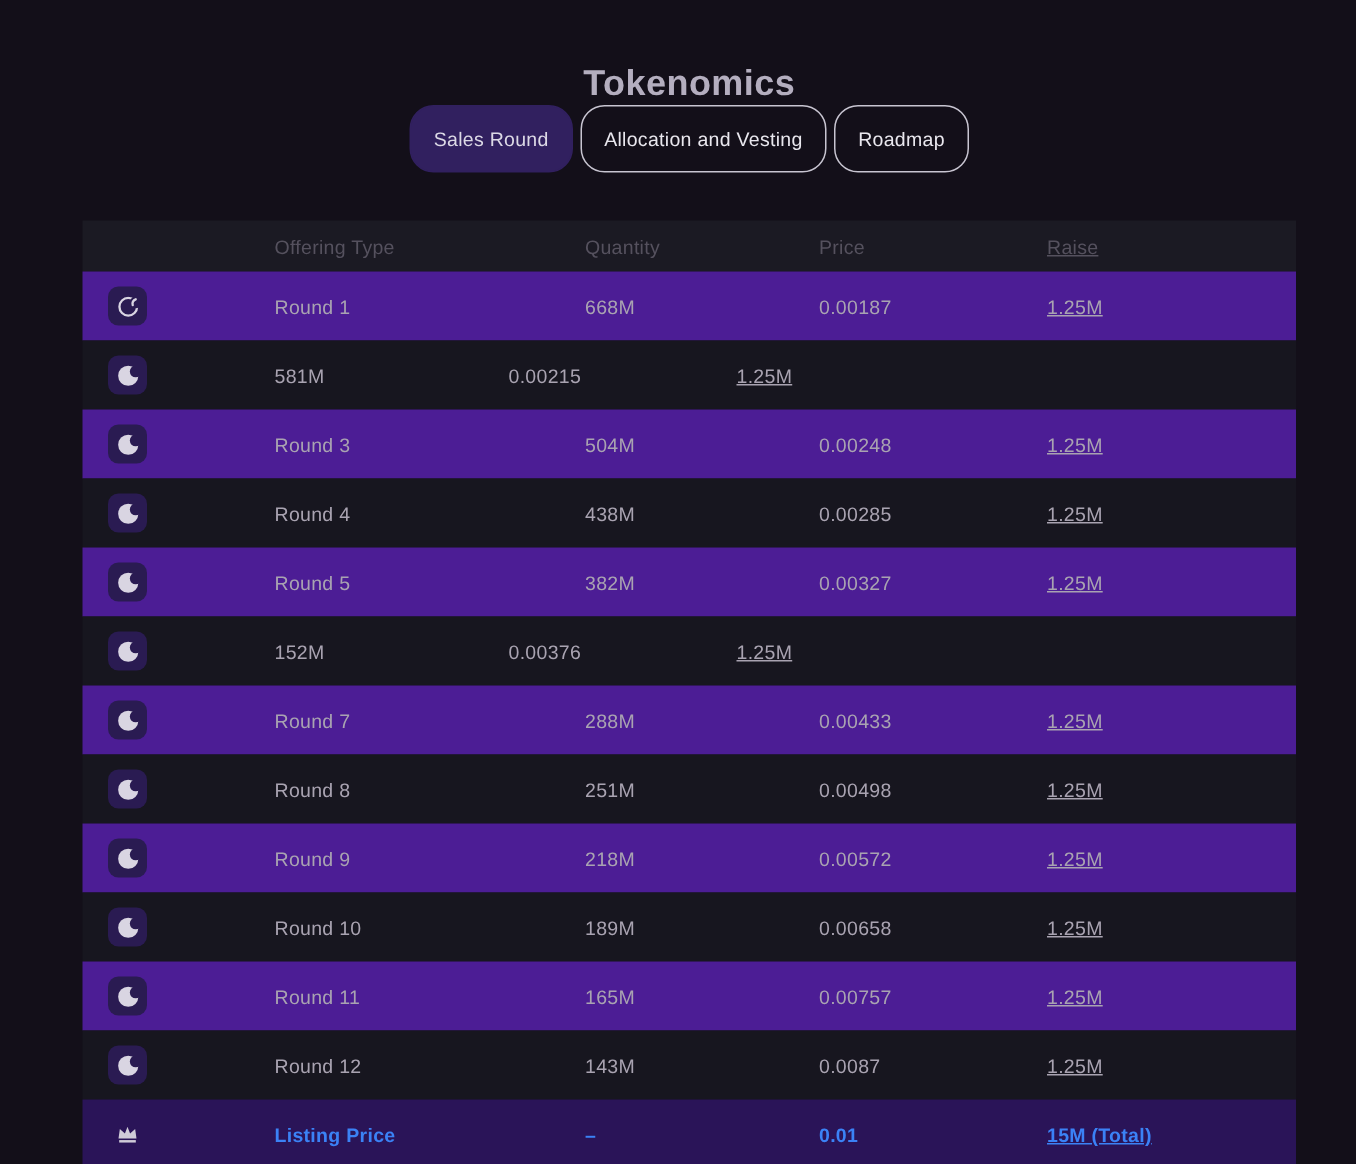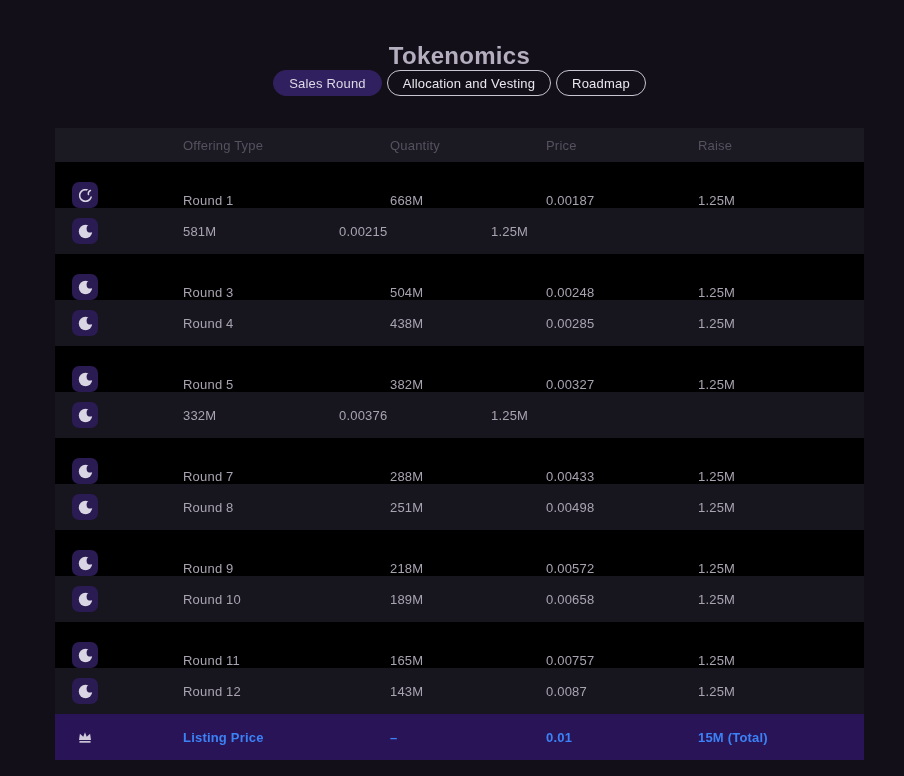--- a/index.html
+++ b/index.html
@@ -15,47 +15,47 @@
   .header-line {
     display:flex; align-items:center; justify-content:space-between;
     padding:42px 40px 0 55px;
     flex-direction:column;
   }
   .page-title {
     font-size:24px; font-weight:700; color:#b4aebf; letter-spacing:0.3px;
   }
   .tabs { display:flex; align-items:center; gap:5px; }
   .tab {
-    height:26px; display:inline-flex; align-items:center; justify-content:center;
+    height:45px; display:inline-flex; align-items:center; justify-content:center;
     padding:12px 15px; border-radius:16px; font-size:13px; letter-spacing:0.2px;
     color:#e9e7ee; background:transparent; border:1px solid #c8c5d1;
     cursor:pointer; white-space:nowrap;
   }
   .tab.active {
     background:#31205f; border-color:#31205f; color:#dcd9e6;
   }
 
   
   .table {
     margin:32px 40px 0 55px; width:809px;
   }
   .trow { display:flex; align-items:center; width:100%; }
   .thead { height:34px; background:#1b1a23; }
   .thead .cell { color:#55515e; font-size:13px; letter-spacing:0.2px; }
   .tbody-row { height:46px; font-size:13px; color:#a9a3b1; letter-spacing:0.2px; }
-  .tbody-row.odd  { background:#000000;align-items:flex-end; }
+  .tbody-row.odd  { background:#4c1d95; }
   .tbody-row.even { background:#17161f; }
   .tbody-row.highlight {
     background:#2a1458; color:#3b82f6; font-weight:700;
   }
   .col-icon     { width:128px; padding-left:17px; display:flex; align-items:center; }
   .col-offering { width:207px; }
   .col-quantity { width:156px; }
   .col-price    { width:152px; }
-  .col-raise    { flex:1; }
+  .col-raise    { flex:1;text-decoration:underline; }
 
   .icon-tile {
     width:26px; height:26px; border-radius:7px; background:#2a1b52;
     display:flex; align-items:center; justify-content:center; color:#d9d5e2;
   }
   .icon-tile.crown-icon { background:transparent; color:#cfcbd8; }
   .icon-tile svg { display:block; }
 </style>
 </head>
 <body>
@@ -155,21 +155,21 @@
     <div class="col-raise">1.25M</div>
   </div>
         <div class="trow tbody-row even">
     <div class="col-icon">
       <span class="icon-tile moon-icon">
               <svg width="17" height="17" viewBox="0 0 24 24">
                 <circle cx="12" cy="12" r="9.5" fill="currentColor" mask="url(#bite-mask)"></circle>
               </svg>
             </span>
     </div>
-    <div class="col-quantity">332M</div>
+    <div class="col-quantity">152M</div>
     <div class="col-price">0.00376</div>
     <div class="col-raise">1.25M</div>
   </div>
         <div class="trow tbody-row odd">
     <div class="col-icon">
       <span class="icon-tile moon-icon">
               <svg width="17" height="17" viewBox="0 0 24 24">
                 <circle cx="12" cy="12" r="9.5" fill="currentColor" mask="url(#bite-mask)"></circle>
               </svg>
             </span>

